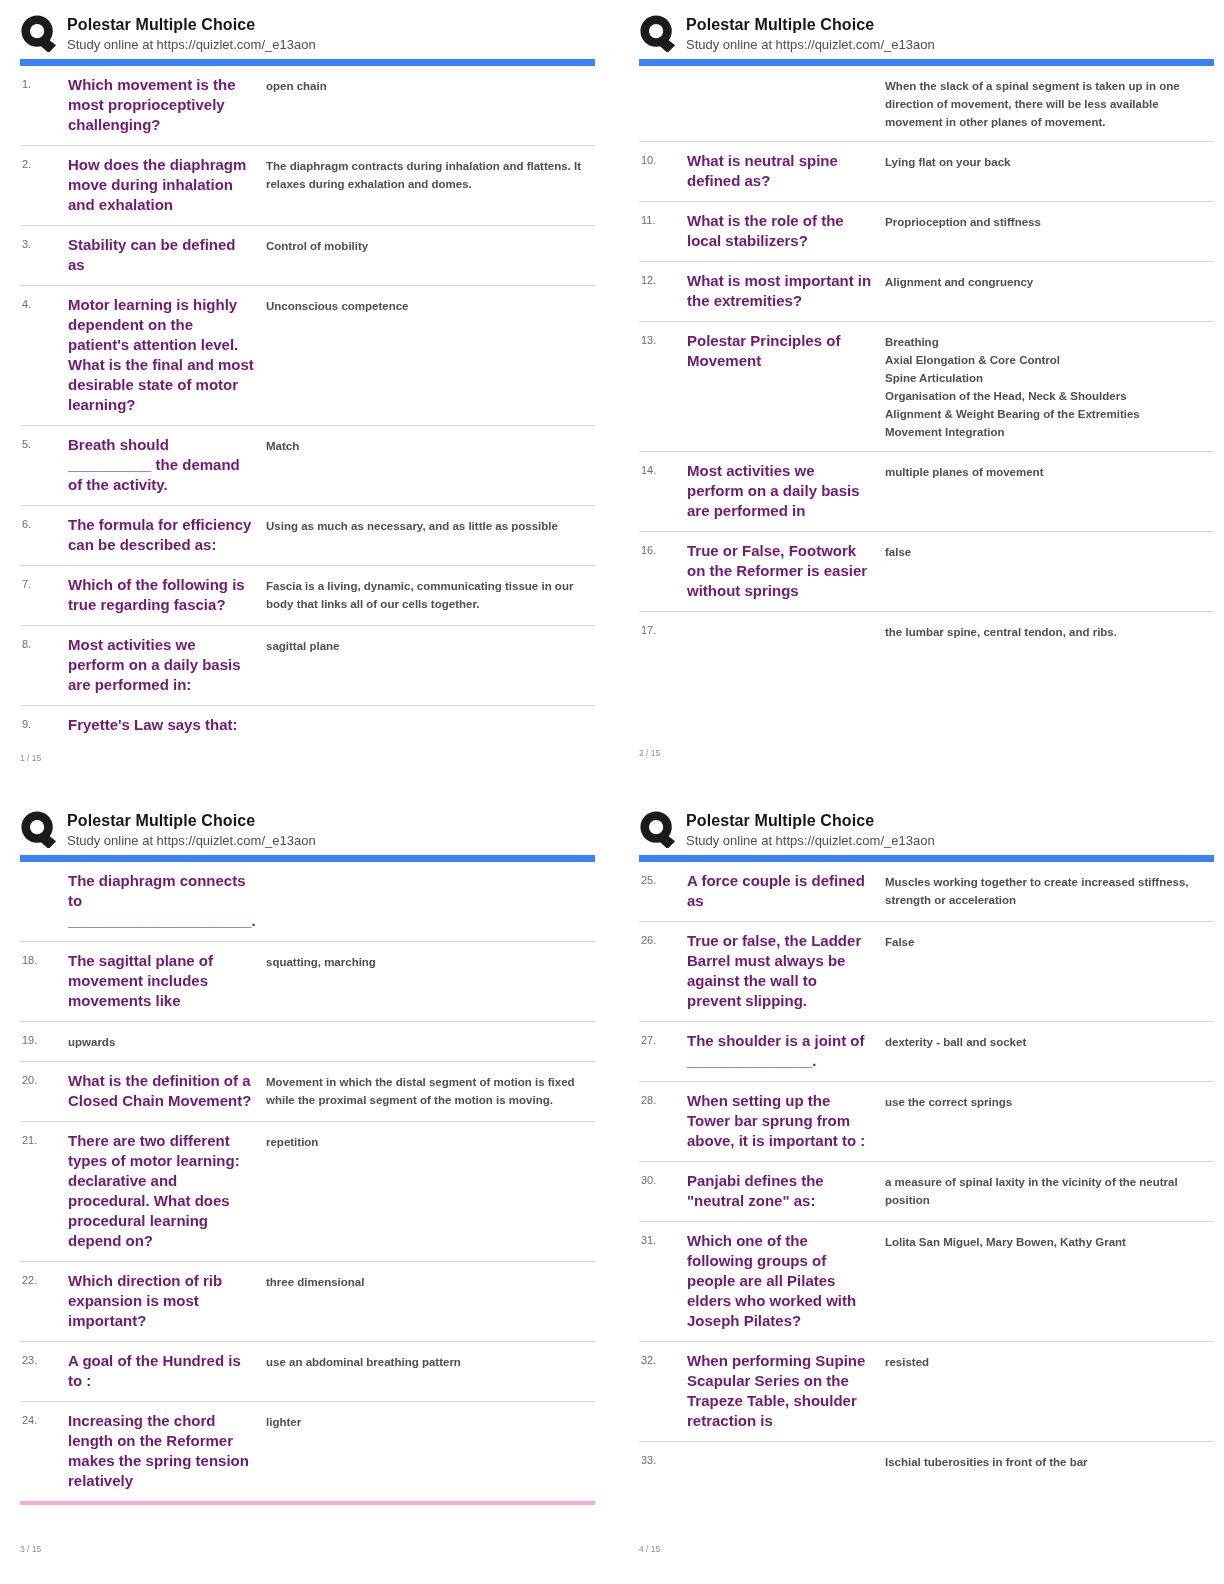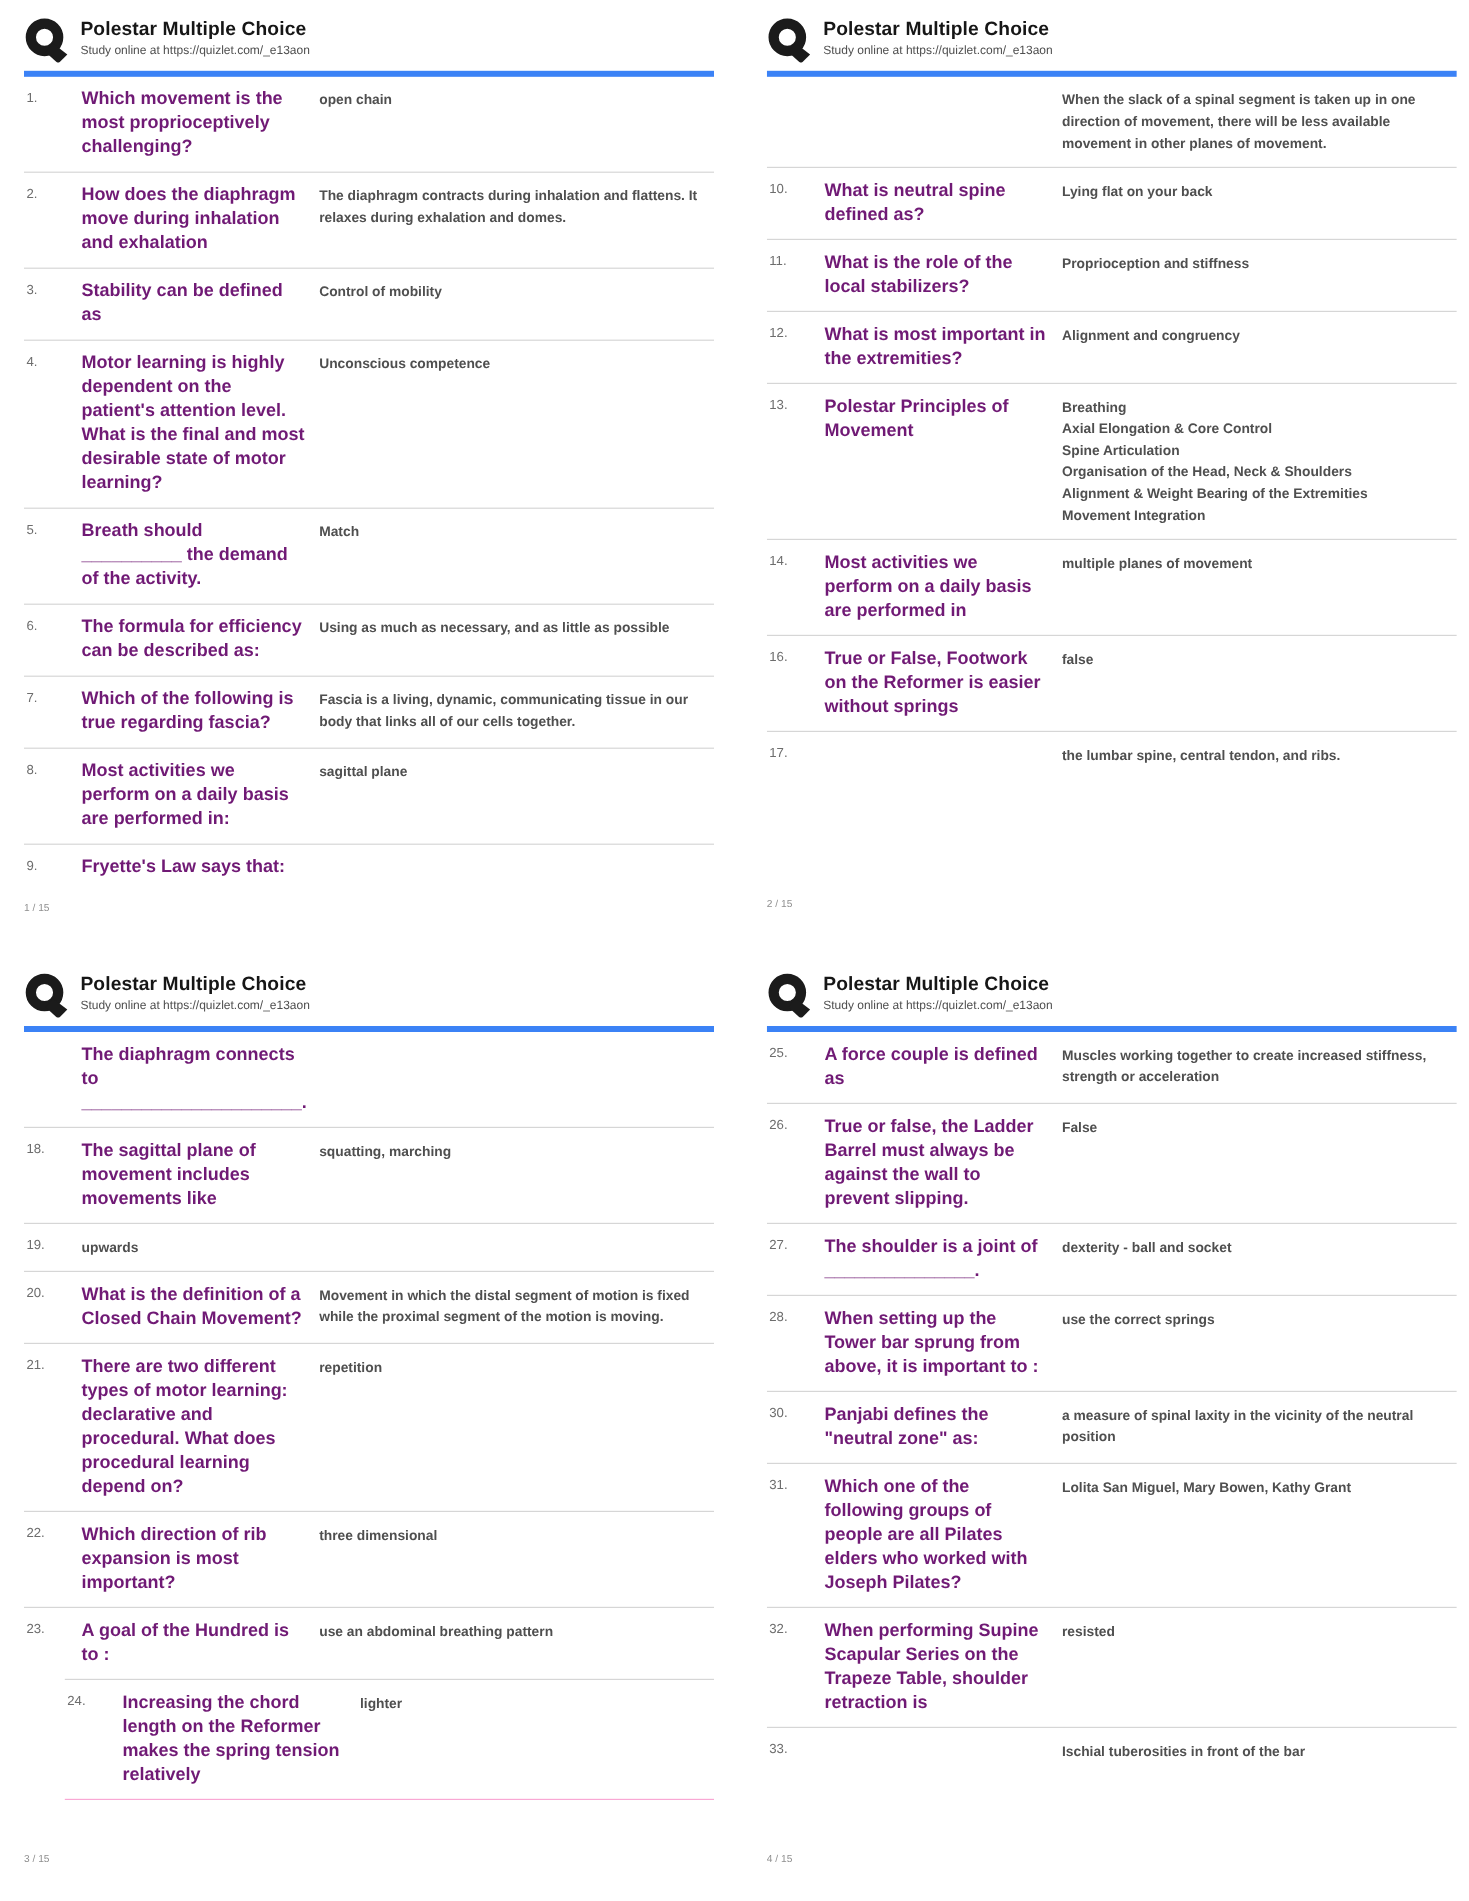--- a/index.html
+++ b/index.html
@@ -22,45 +22,45 @@
     display: flex;
     flex-direction: column;
     height: 748px;
     overflow: hidden;
   }
   .page-header {
     display: flex;
     align-items: flex-start;
     gap: 9px;
     padding-bottom: 7px;
-    border-bottom: 5px solid #3b82f6;
+    border-bottom: 7px solid #3b82f6;
   }
   .logo { flex: 0 0 auto; width: 38px; height: 38px; }
   .head-text { padding-top: 2px; }
   .page-title {
     font-size: 16px;
     font-weight: bold;
     color: #161616;
     letter-spacing: 0.1px;
   }
   .page-sub {
-    font-size: 10px;
+    font-size: 13px;
     color: #4e4e4e;
     margin-top: 3px;
     text-align: right;
   }
   .rows { flex: 1 1 auto; }
   .row {
     display: grid;
     grid-template-columns: 36px 188px 1fr;
     column-gap: 10px;
     padding: 9px 0 10px 2px;
   }
   .row + .row { border-top: 1px solid #d6d6d6; }
-  .row--tail { border-bottom: 1px solid #f9a8d4; margin-left: 34px; }
+  .row--tail { border-bottom: 4px solid #f9a8d4; }
   .num {
     font-size: 11px;
     color: #6d6d6d;
     padding-top: 3px;
   }
   .q {
     font-size: 15px;
     font-weight: bold;
     color: #701a75;
     line-height: 20px;

